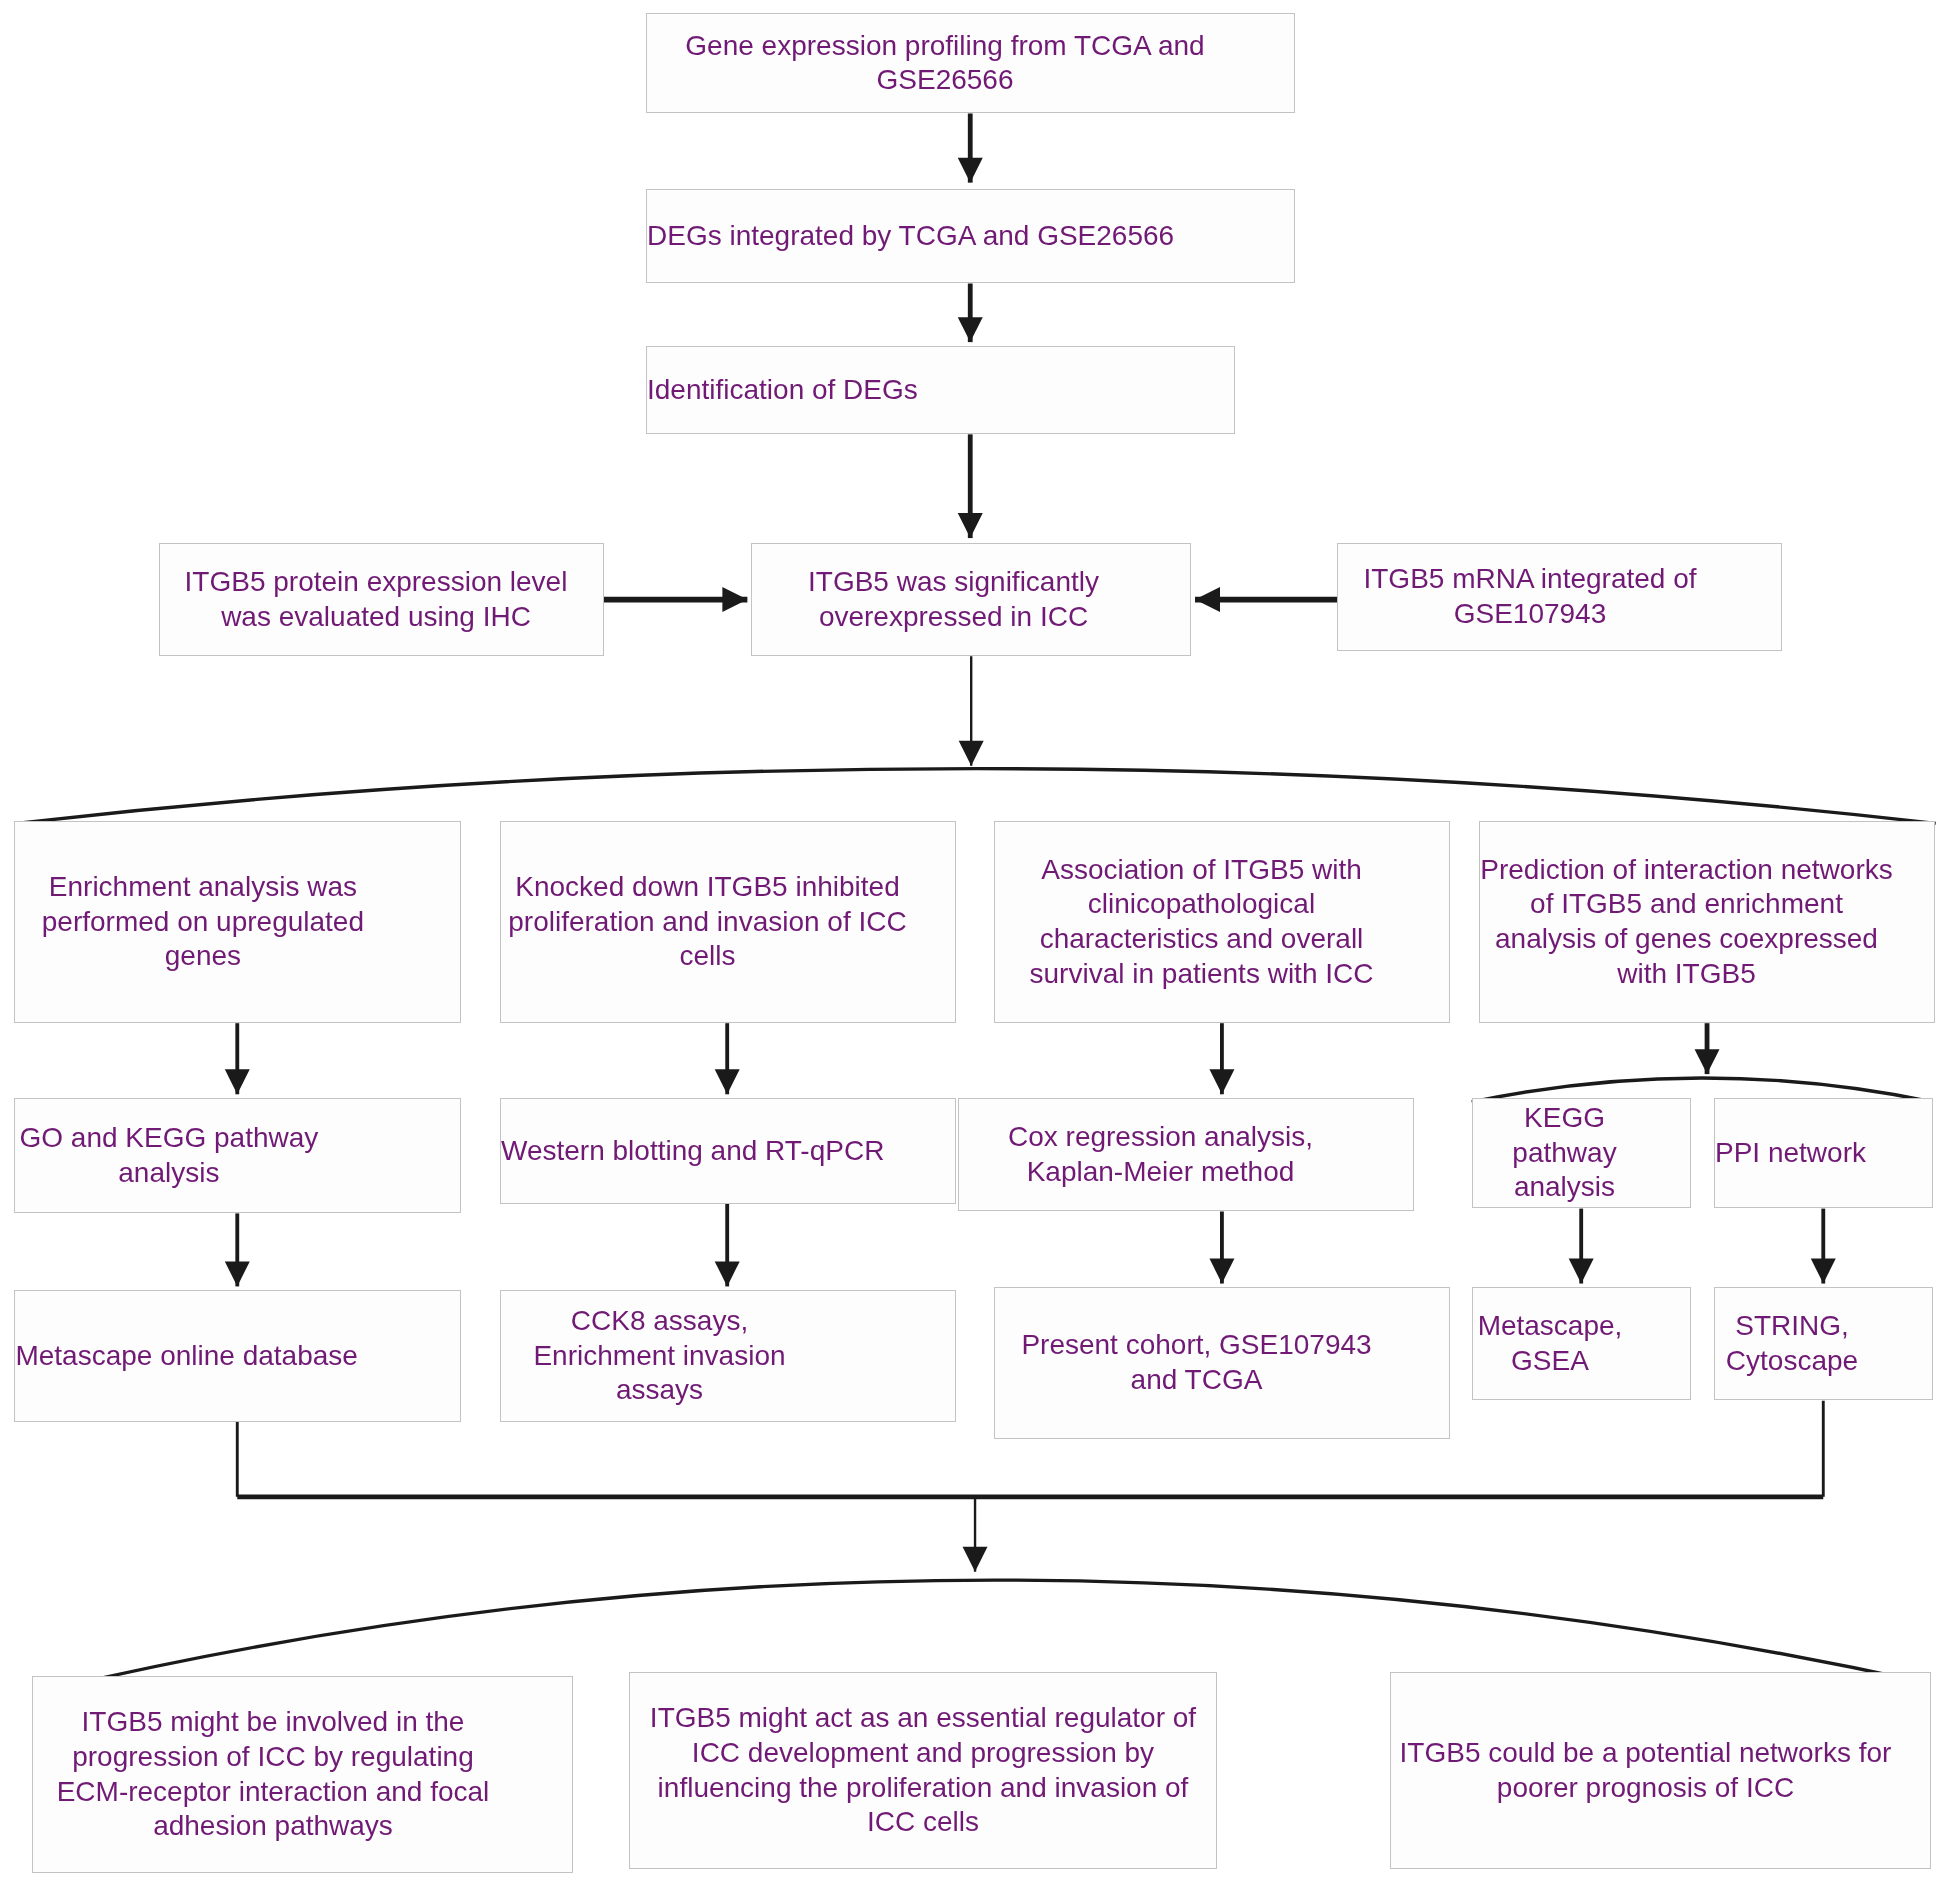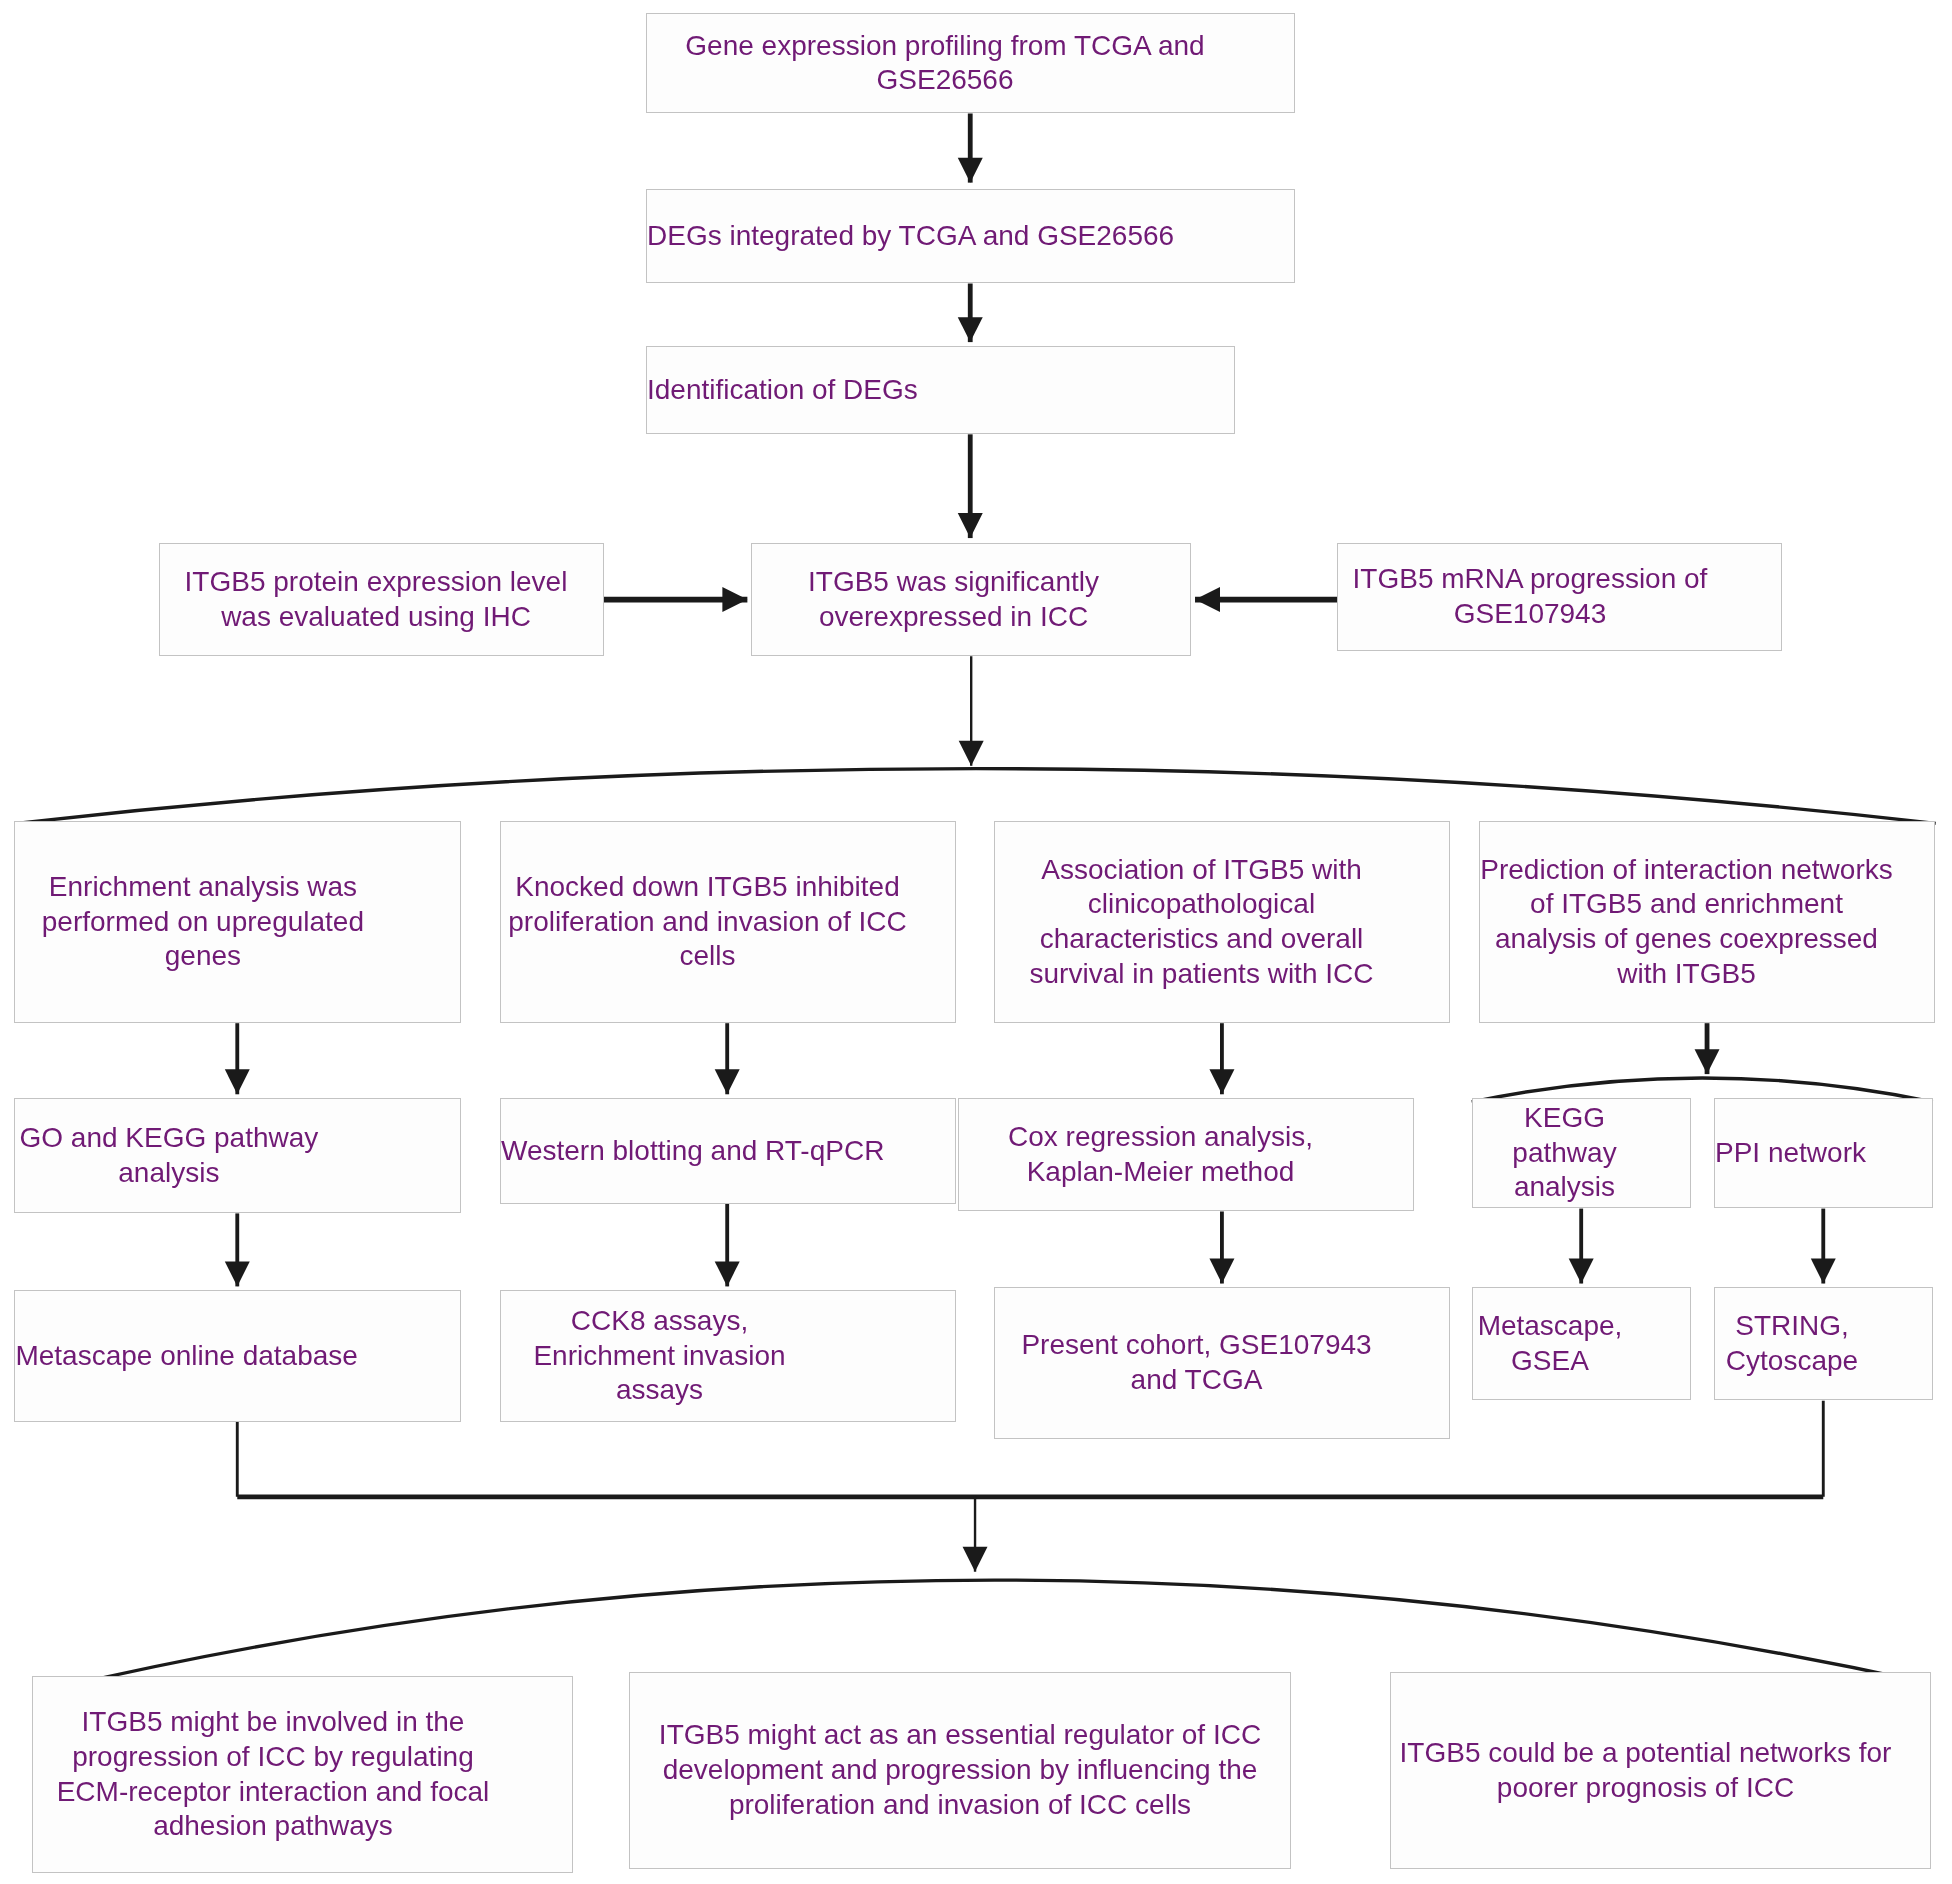--- a/index.html
+++ b/index.html
@@ -87,21 +87,21 @@
 
 <div class="box" style="left:159px;top:543px;width:445px;height:113px">
   <span class="lbl" style="max-width:432px">ITGB5 protein expression level was evaluated using IHC</span>
 </div>
 
 <div class="box" style="left:751px;top:543px;width:440px;height:113px">
   <span class="lbl" style="max-width:403px">ITGB5 was significantly overexpressed in ICC</span>
 </div>
 
 <div class="box" style="left:1337px;top:543px;width:445px;height:108px">
-  <span class="lbl" style="max-width:384px">ITGB5 mRNA progression of GSE107943</span>
+  <span class="lbl" style="max-width:384px">ITGB5 mRNA integrated of GSE107943</span>
 </div>
 
 <div class="box" style="left:14.4px;top:821px;width:447px;height:202px">
   <span class="lbl" style="max-width:375px">Enrichment analysis was performed on upregulated genes</span>
 </div>
 
 <div class="box" style="left:500px;top:821px;width:456px;height:202px">
   <span class="lbl" style="max-width:413px">Knocked down ITGB5 inhibited proliferation and invasion of ICC cells</span>
 </div>
 
@@ -150,20 +150,20 @@
 </div>
 
 <div class="box" style="left:1714px;top:1287px;width:219px;height:113px">
   <span class="lbl" style="max-width:154px">STRING, Cytoscape</span>
 </div>
 
 <div class="box" style="left:32px;top:1676px;width:541px;height:197px">
   <span class="lbl" style="max-width:480px">ITGB5 might be involved in the progression of ICC by regulating ECM-receptor interaction and focal adhesion pathways</span>
 </div>
 
-<div class="box" style="left:629px;top:1672px;width:662px;height:197px">
+<div class="box" style="left:629px;top:1672px;width:588px;height:197px">
   <span class="lbl" style="max-width:677px">ITGB5 might act as an essential regulator of ICC development and progression by influencing the proliferation and invasion of ICC cells</span>
 </div>
 
 <div class="box" style="left:1390px;top:1672px;width:541px;height:197px">
   <span class="lbl" style="max-width:509px">ITGB5 could be a potential networks for poorer prognosis of ICC</span>
 </div>
 
 
 </body></html>

